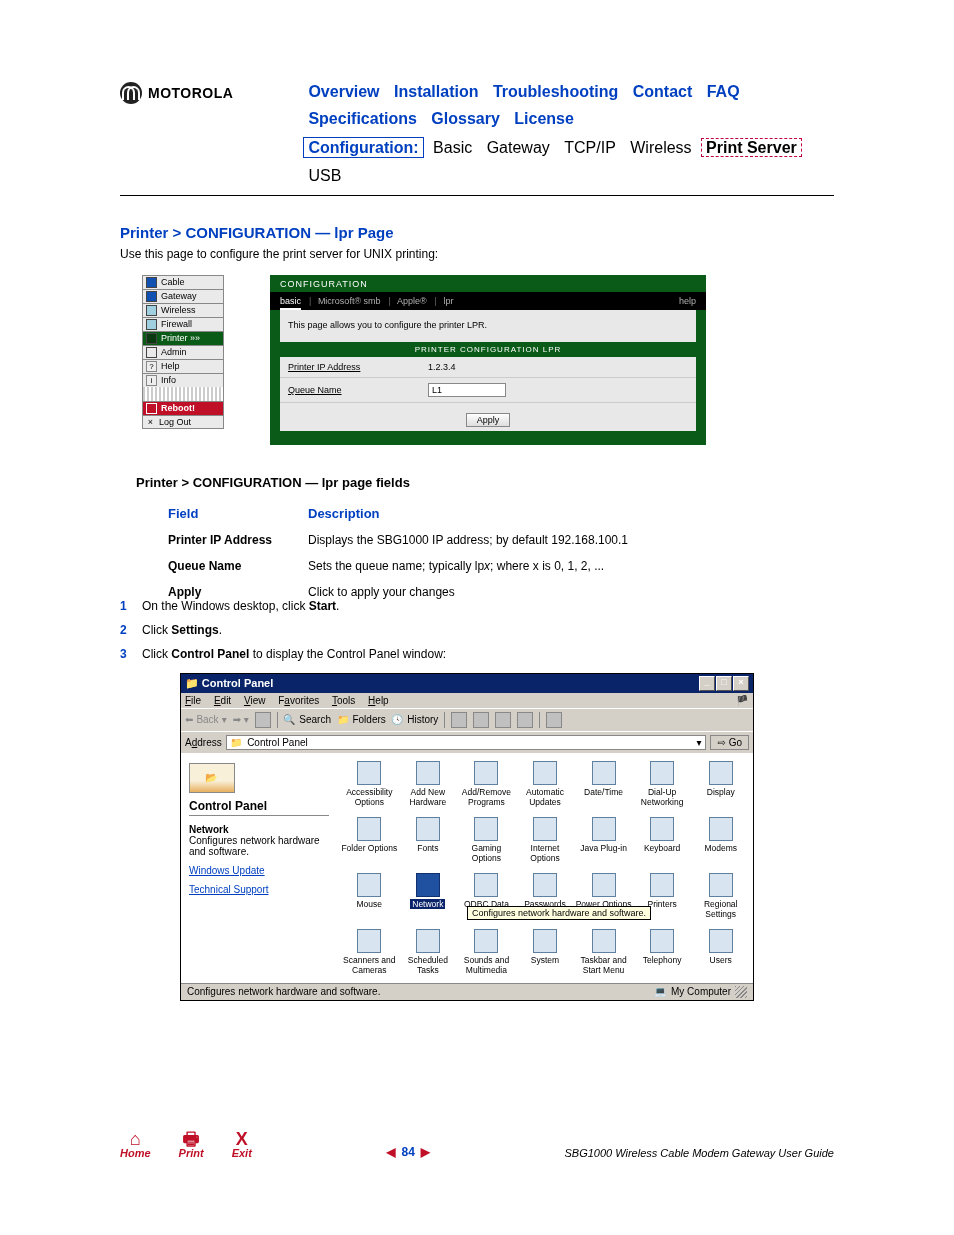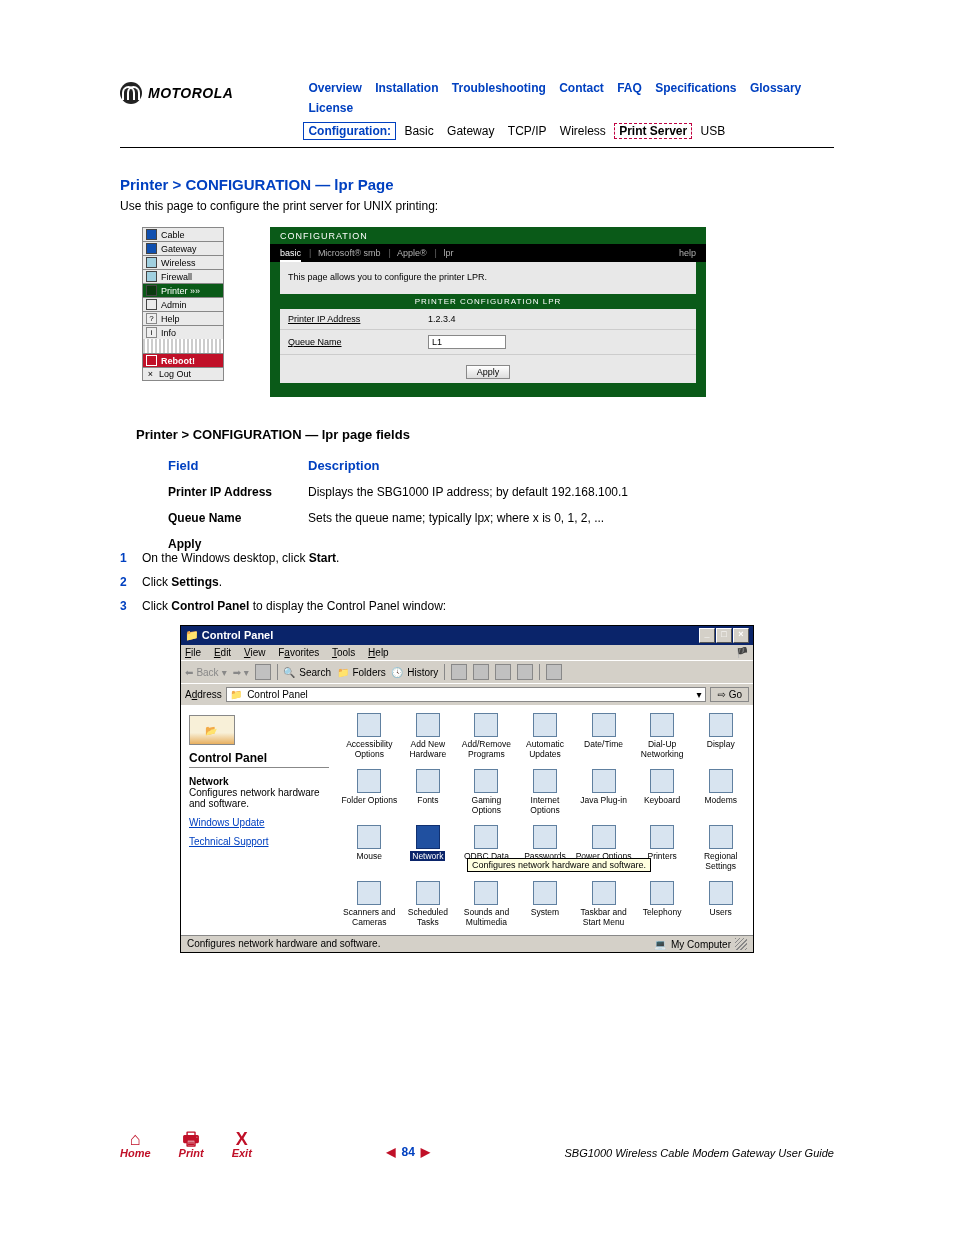--- a/index.html
+++ b/index.html
@@ -3,22 +3,22 @@
 <meta charset="utf-8">
 <style>
 body { margin: 0; font-family: Arial, Helvetica, sans-serif; font-size: 12px; background: #fff; color: #000; }
 .page { width: 954px; height: 1235px; position: relative; box-sizing: border-box; padding: 78px 120px 60px 120px; }
 .header { display: flex; align-items: flex-start; border-bottom: 1.5px solid #000; padding-bottom: 6px; }
 .logo { display: flex; align-items: center; gap: 6px; margin-right: 70px; margin-top: 4px; }
 .logo-mark { width: 22px; height: 22px; border-radius: 50%; background: #222; position: relative; }
 .logo-mark::before, .logo-mark::after { content:''; position:absolute; width:9px; height:12px; border:2px solid #fff; border-bottom:none; border-radius: 9px 9px 0 0; top:4px; }
 .logo-mark::before { left:2px; }
 .logo-mark::after { right:2px; }
-.logo-text { font-family: Arial; font-weight: bold; font-style: italic; letter-spacing: 0.5px; font-size: 14px; }
-.nav { font-size: 12px; line-height: 1.7; font-weight: bold; color: #0040c0; }
+.logo-text { font-family: Arial; font-weight: bold; letter-spacing: 0.5px; font-size: 14px; }
+.nav { font-size: 16px; line-height: 1.7; font-weight: bold; color: #0040c0; }
 .nav a { color: #0040c0; text-decoration: none; margin: 0 5px; }
 .nav-row2 { margin-top: 2px; }
 .nav-current { padding: 1px 4px; border: 1.5px solid #0040c0; color: #0040c0; }
 .nav-sub { color: #000; font-weight: normal; margin: 0 5px; }
 .nav-printserver { border: 1.5px dashed #c00040; padding: 0 4px; color: #000; font-weight: bold; }
 .section-title { color: #0040c0; font-weight: bold; font-size: 15px; margin-top: 28px; margin-bottom: 6px; }
 .intro { font-size: 12px; margin-bottom: 14px; }
 .ui-shot { display: flex; gap: 46px; margin-left: 22px; }
 .sidebar { width: 82px; font-size: 9px; }
 .sb-item { display: flex; align-items: center; border: 1px solid #888; border-bottom: none; background: #eaeaea; padding: 1px 3px; }
@@ -198,20 +198,21 @@
 
   <div class="fields-title">Printer &gt; CONFIGURATION — lpr page fields</div>
   <div class="fields-table">
     <div class="ft-head">Field</div>
     <div class="ft-head">Description</div>
     <div class="ft-field">Printer IP Address</div>
     <div>Displays the SBG1000 IP address; by default 192.168.100.1</div>
     <div class="ft-field">Queue Name</div>
     <div>Sets the queue name; typically lp<i>x</i>; where x is 0, 1, 2, ...</div>
     <div class="ft-field">Apply</div>
+    <div>Click to apply your changes</div>
   </div>
 
   <ol class="steps">
     <li>
         <span class="step-num">1</span>
         <span><span>On the Windows desktop, click </span><b>Start</b><span>.</span></span>
       </li>
     <li>
         <span class="step-num">2</span>
         <span><span>Click </span><b>Settings</b><span>.</span></span>

